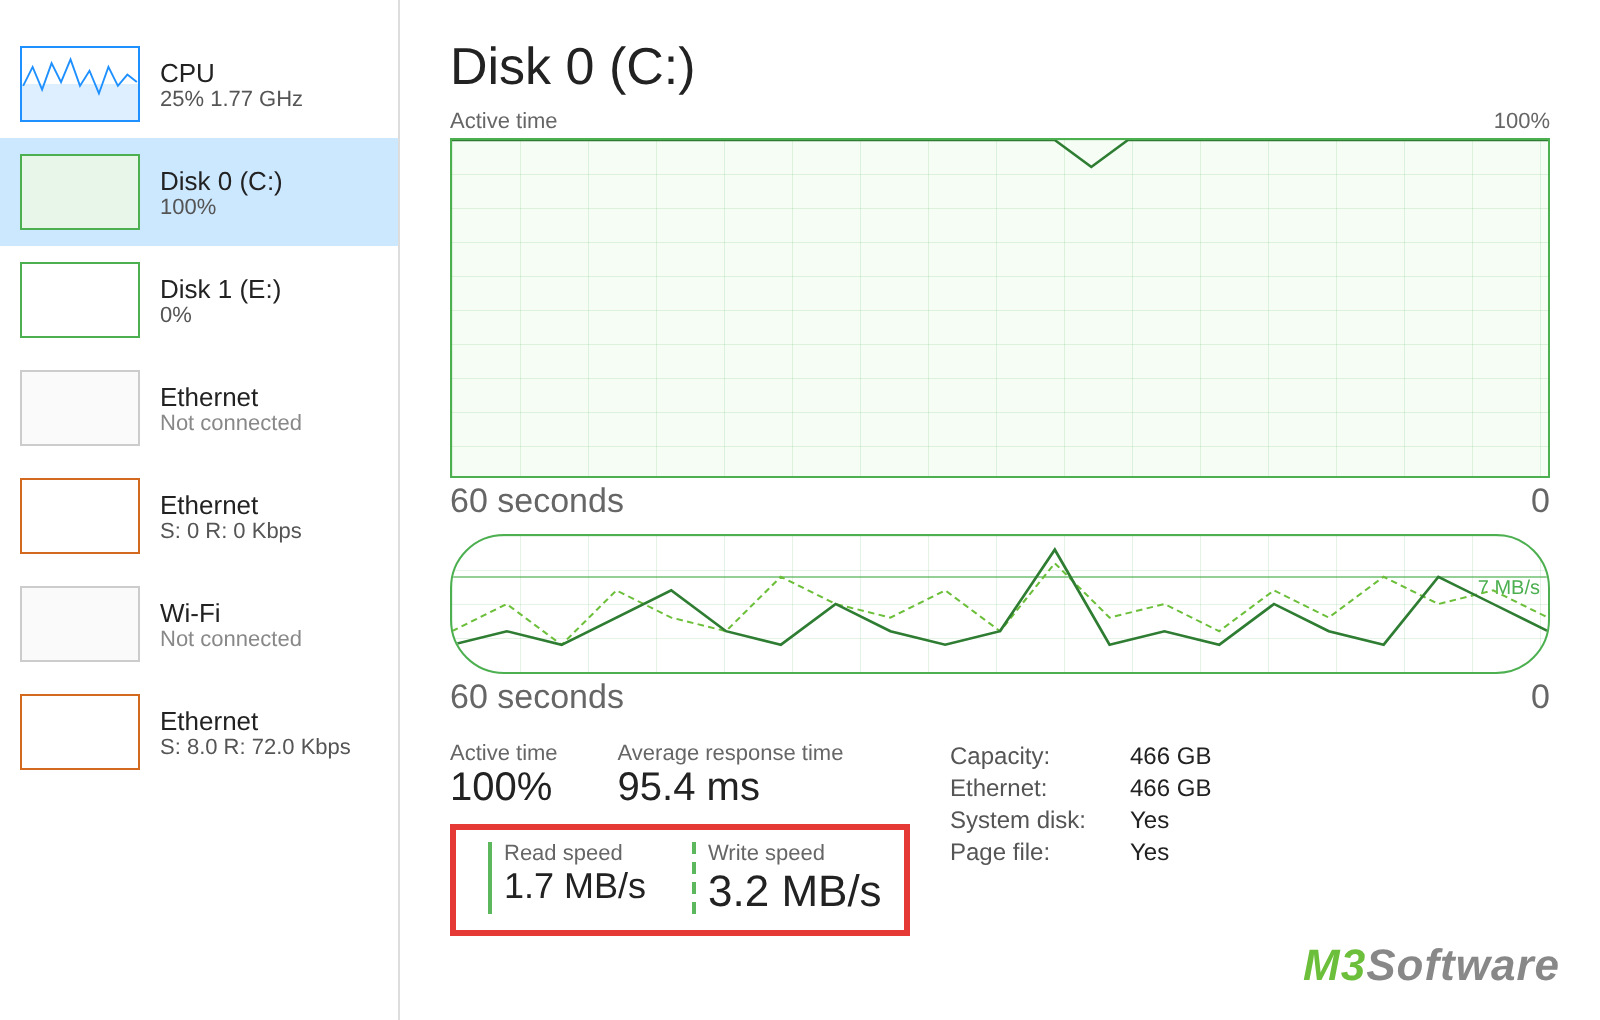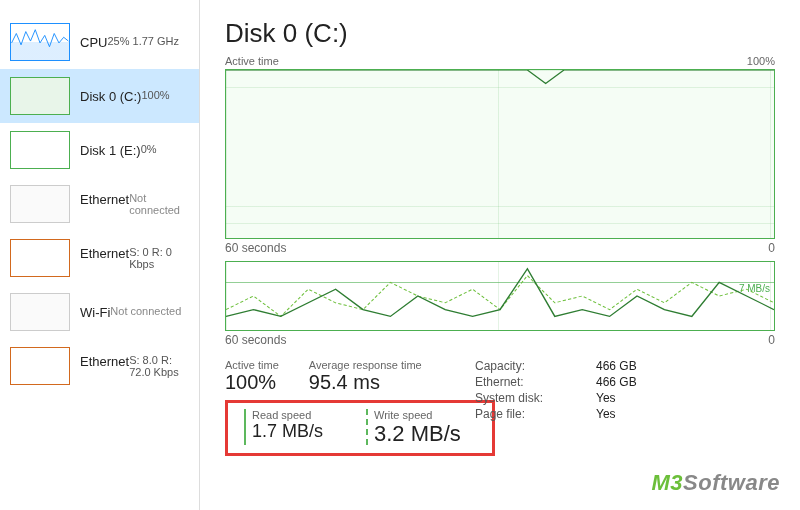--- a/index.html
+++ b/index.html
@@ -46,65 +46,65 @@
   .thumb-memory::after {
     content: ""; position:absolute; left:0; right:0; bottom:0; height:4px;
     background: rgba(123,31,162,0.25);
   }
   .thumb-disk0 { border-color: #4caf50; background: #e8f5e9; }
   .thumb-disk1 { border-color: #4caf50; }
   .thumb-ether0 { border-color: #ccc; background:#fafafa; }
   .thumb-ether1 { border-color: #d2691e; }
   .thumb-wifi { border-color: #ccc; background:#fafafa; }
   .thumb-ether2 { border-color: #d2691e; }
-  .side-labels { display: flex; flex-direction: row; }
+  .side-labels { display: flex; flex-direction: column; }
   .side-title { font-size: 13px; color:#222; }
   .side-sub { font-size: 11px; color:#555; }
   .side-sub.muted { color:#888; }
   .main {
     flex: 1;
     padding: 18px 25px 20px 25px;
     position: relative;
   }
   .page-title { font-size: 26px; font-weight: 400; margin-bottom: 6px; }
   .chart-wrap { margin-top: 4px; }
   .chart-head { display:flex; justify-content:space-between; font-size:11px; color:#666; margin-bottom:2px; }
   .chart-box {
     border: 1px solid #4caf50;
     background: repeating-linear-gradient(to right, rgba(76,175,80,0.15) 0 0.5px, transparent 0.5px 34px),
                 repeating-linear-gradient(to bottom, rgba(76,175,80,0.15) 0 0.5px, transparent 0.5px 17px);
     position: relative;
     overflow: hidden;
   }
   .chart-box.big { height: 170px; background-color:#f5fdf5; }
-  .chart-box.small { height: 70px; }
-  .chart-foot { display:flex; justify-content:space-between; font-size:12px; color:#666; margin-top:2px; }
+  .chart-box.small { height: 70px; border-radius: 27px; }
+  .chart-foot { display:flex; justify-content:space-between; font-size:17px; color:#666; margin-top:2px; }
   svg.plot { position:absolute; top:0; left:0; width:100%; height:100%; }
   .stats-row { display:flex; margin-top: 12px; }
   .stats-left { width: 250px; }
   .stat-top { display:flex; gap: 30px; margin-bottom: 6px; }
   .stat-block { display:flex; flex-direction:column; }
   .stat-label { font-size:11px; color:#666; }
   .stat-value { font-size:20px; color:#222; }
   .redbox {
     border: 3px solid #e53935;
     padding: 6px 10px;
     display: flex;
-    width: 270px;
+    width: 230px;
   }
   .speed-block {
     flex:1;
     display:flex;
     padding-left:6px;
   }
   .speed-bar { width:2px; height:36px; margin-right:6px; }
   .speed-bar.read { background:#5db85d; }
   .speed-bar.write { border-left: 2px dashed #5db85d; }
   .info-right { font-size:12px; }
-  .info-row { display:flex; margin-bottom:2px;gap:31px; }
+  .info-row { display:flex; margin-bottom:2px; }
   .info-key { width: 90px; color:#555; }
   .info-val { color:#222; }
   .watermark {
     position:absolute; right:20px; bottom:14px;
     font-size:22px; font-weight:700; font-style:italic;
     color:#888; letter-spacing:0.5px;
   }
   .watermark .m3 { color:#6cbf3a; }
   .chart-box.small .line7 {
     position:absolute; left:0; right:0; top:20px;

